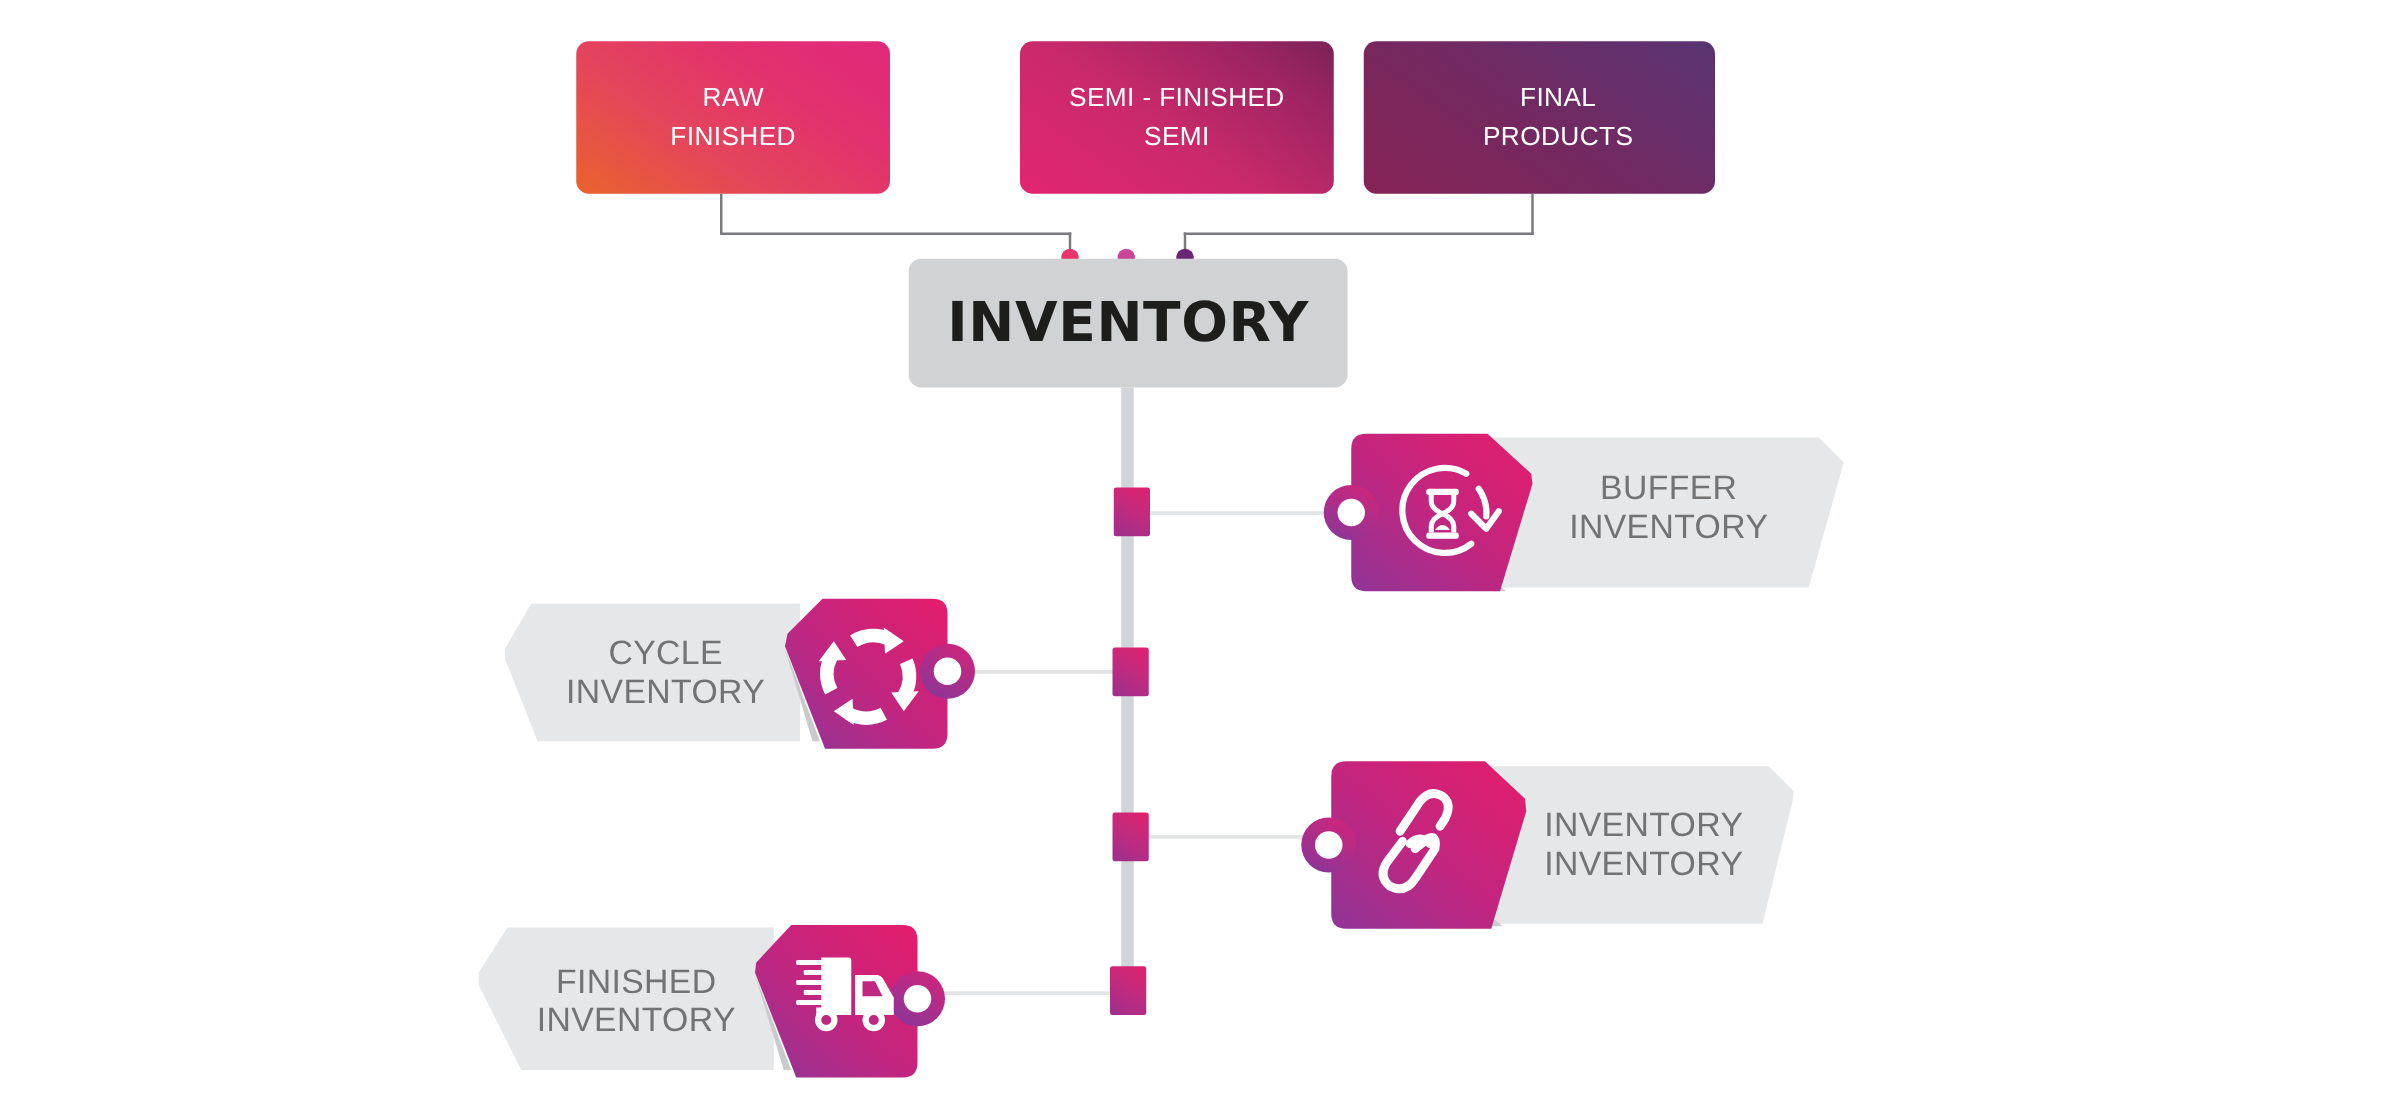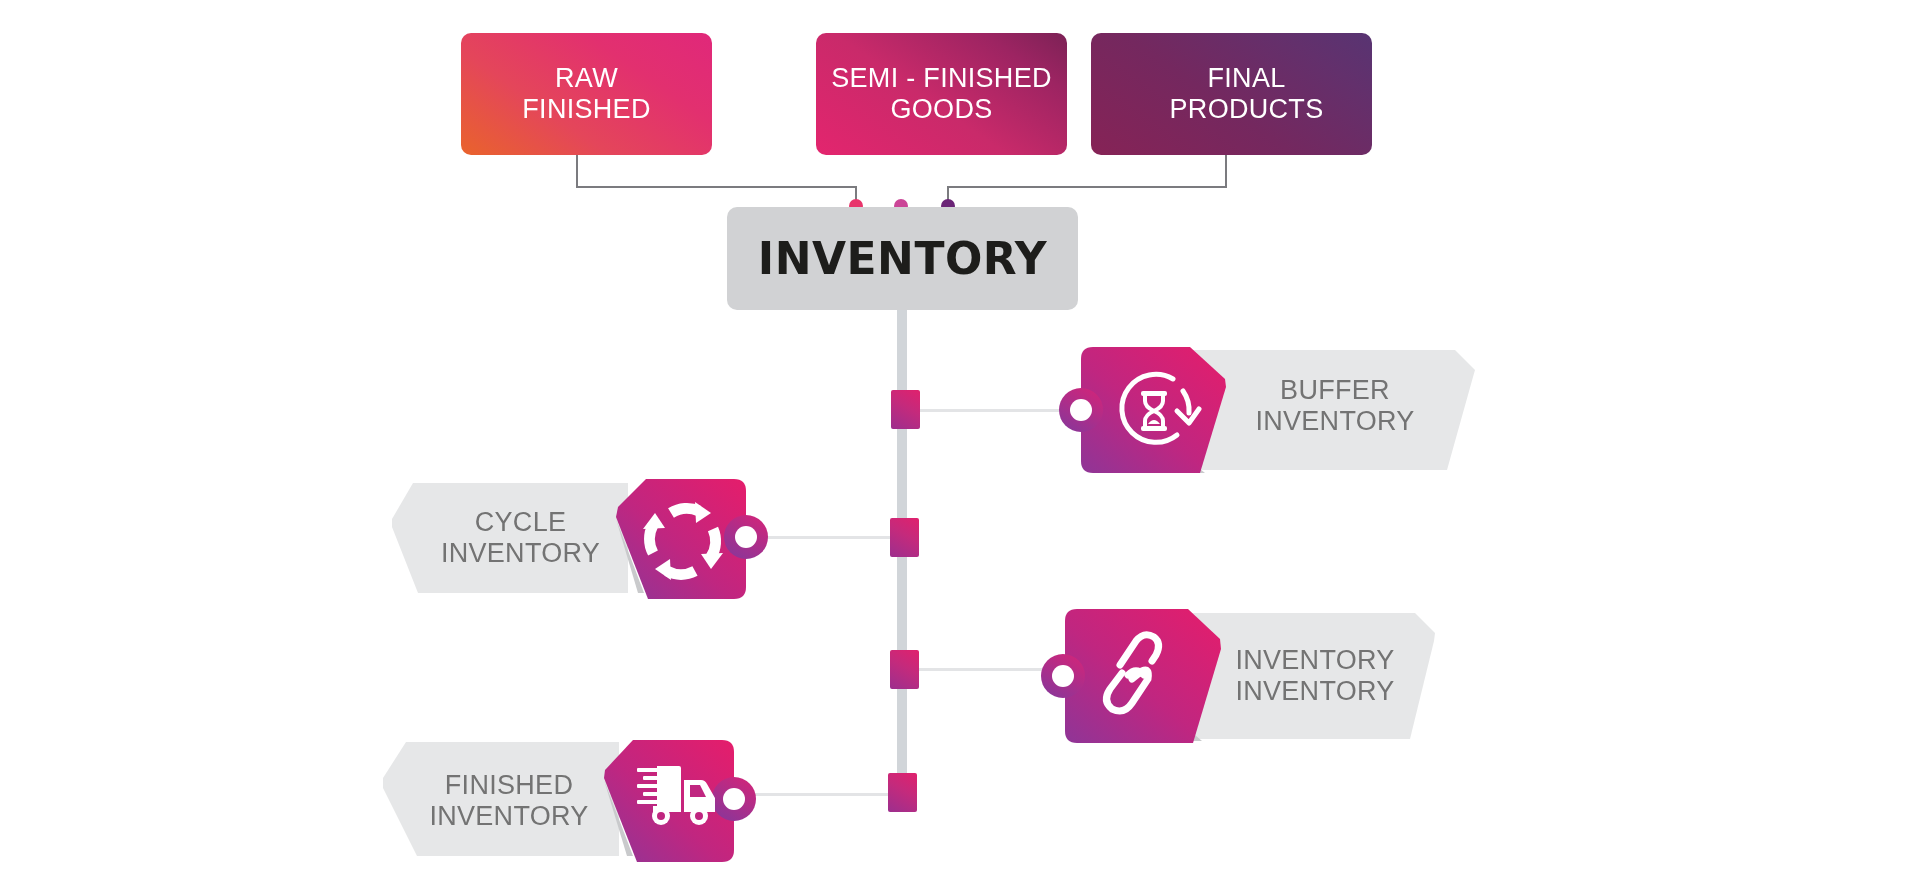--- a/index.html
+++ b/index.html
@@ -3,21 +3,21 @@
 <meta charset="utf-8">
 <style>
   html, body { margin: 0; padding: 0; background: #ffffff; }
   body { width: 1920px; height: 893px; position: relative; overflow: hidden;
          font-family: "Liberation Sans", "DejaVu Sans", sans-serif; }
   .abs { position: absolute; }
 
   
   .src-box { position: absolute; top: 33px; width: 251px; height: 122px; border-radius: 10px;
              display: flex; align-items: center; justify-content: center; text-align: center;
-             color: #ffffff; font-size: 27px; line-height: 31px; letter-spacing: 0.3px; }
+             color: #ffffff; font-size: 21px; line-height: 31px; letter-spacing: 0.3px; }
   .src-raw   { left: 461px;  background: linear-gradient(35deg, #e9632c 0%, #e4465a 35%, #e2306f 70%, #e0287a 100%); }
   .src-semi  { left: 816px;  background: linear-gradient(35deg, #e3256e 0%, #c92a6a 45%, #9d2462 80%, #7c2256 100%); }
   .src-final { left: 1091px; background: linear-gradient(35deg, #862356 0%, #74285f 45%, #63306c 80%, #583472 100%); padding-left: 30px; }
   .src-box span { display: block; }
 
   
   .conn { position: absolute; background: #7b7b7f; }
 
   .dot { position: absolute; width: 14px; height: 14px; border-radius: 50%; top: 199px; }
 
@@ -55,21 +55,21 @@
 
 <div class="src-box src-raw">
   <div>
     <span>RAW</span>
     <span>FINISHED</span>
   </div>
 </div>
 <div class="src-box src-semi">
   <div>
     <span>SEMI - FINISHED</span>
-    <span>GOODS</span>
+    <span>SEMI</span>
   </div>
 </div>
 <div class="src-box src-final">
   <div>
     <span>FINAL</span>
     <span>PRODUCTS</span>
   </div>
 </div>
 
 <div class="conn" style="left:576px; top:155px; width:2px; height:33px;"></div>
@@ -122,21 +122,21 @@
     <path d="M32 27 L32 32 Q32 38 41 42 Q50 38 50 32 L50 27" fill="none" stroke="#fff" stroke-width="4"></path>
     <path d="M32 57 L32 52 Q32 46 41 42 Q50 46 50 52 L50 57" fill="none" stroke="#fff" stroke-width="4"></path>
     <path d="M35 55 Q41 47 47 55 Z" fill="#fff"></path>
   </svg>
   <div class="tag-label" style="left:200px; top:30px; width:160px;">
     <span>BUFFER</span>
     <span>INVENTORY</span>
   </div>
 </div>
 
-<div class="tag" style="left:388px; top:477px; width:385px; height:124px;">
+<div class="tag" style="left:400px; top:477px; width:385px; height:124px;">
   <svg width="385" height="124">
 
     <path d="M25 6 L240 6 L240 116 L30 116 L4 50 L4 42 Z" fill="#e6e7e8"></path>
 
     <path d="M346 2 L258 2 L230 30 L228 40 L260 122 L346 122 Q358 122 358 110 L358 14 Q358 2 346 2 Z" fill="url(#tagGrad)"></path>
     <path d="M228 42 L256 116 L250 116 Z" fill="#c9cacc"></path>
 
     <circle cx="358" cy="60" r="22" fill="url(#ringGrad)"></circle>
     <circle cx="358" cy="60" r="11" fill="#ffffff"></circle>
   </svg>

